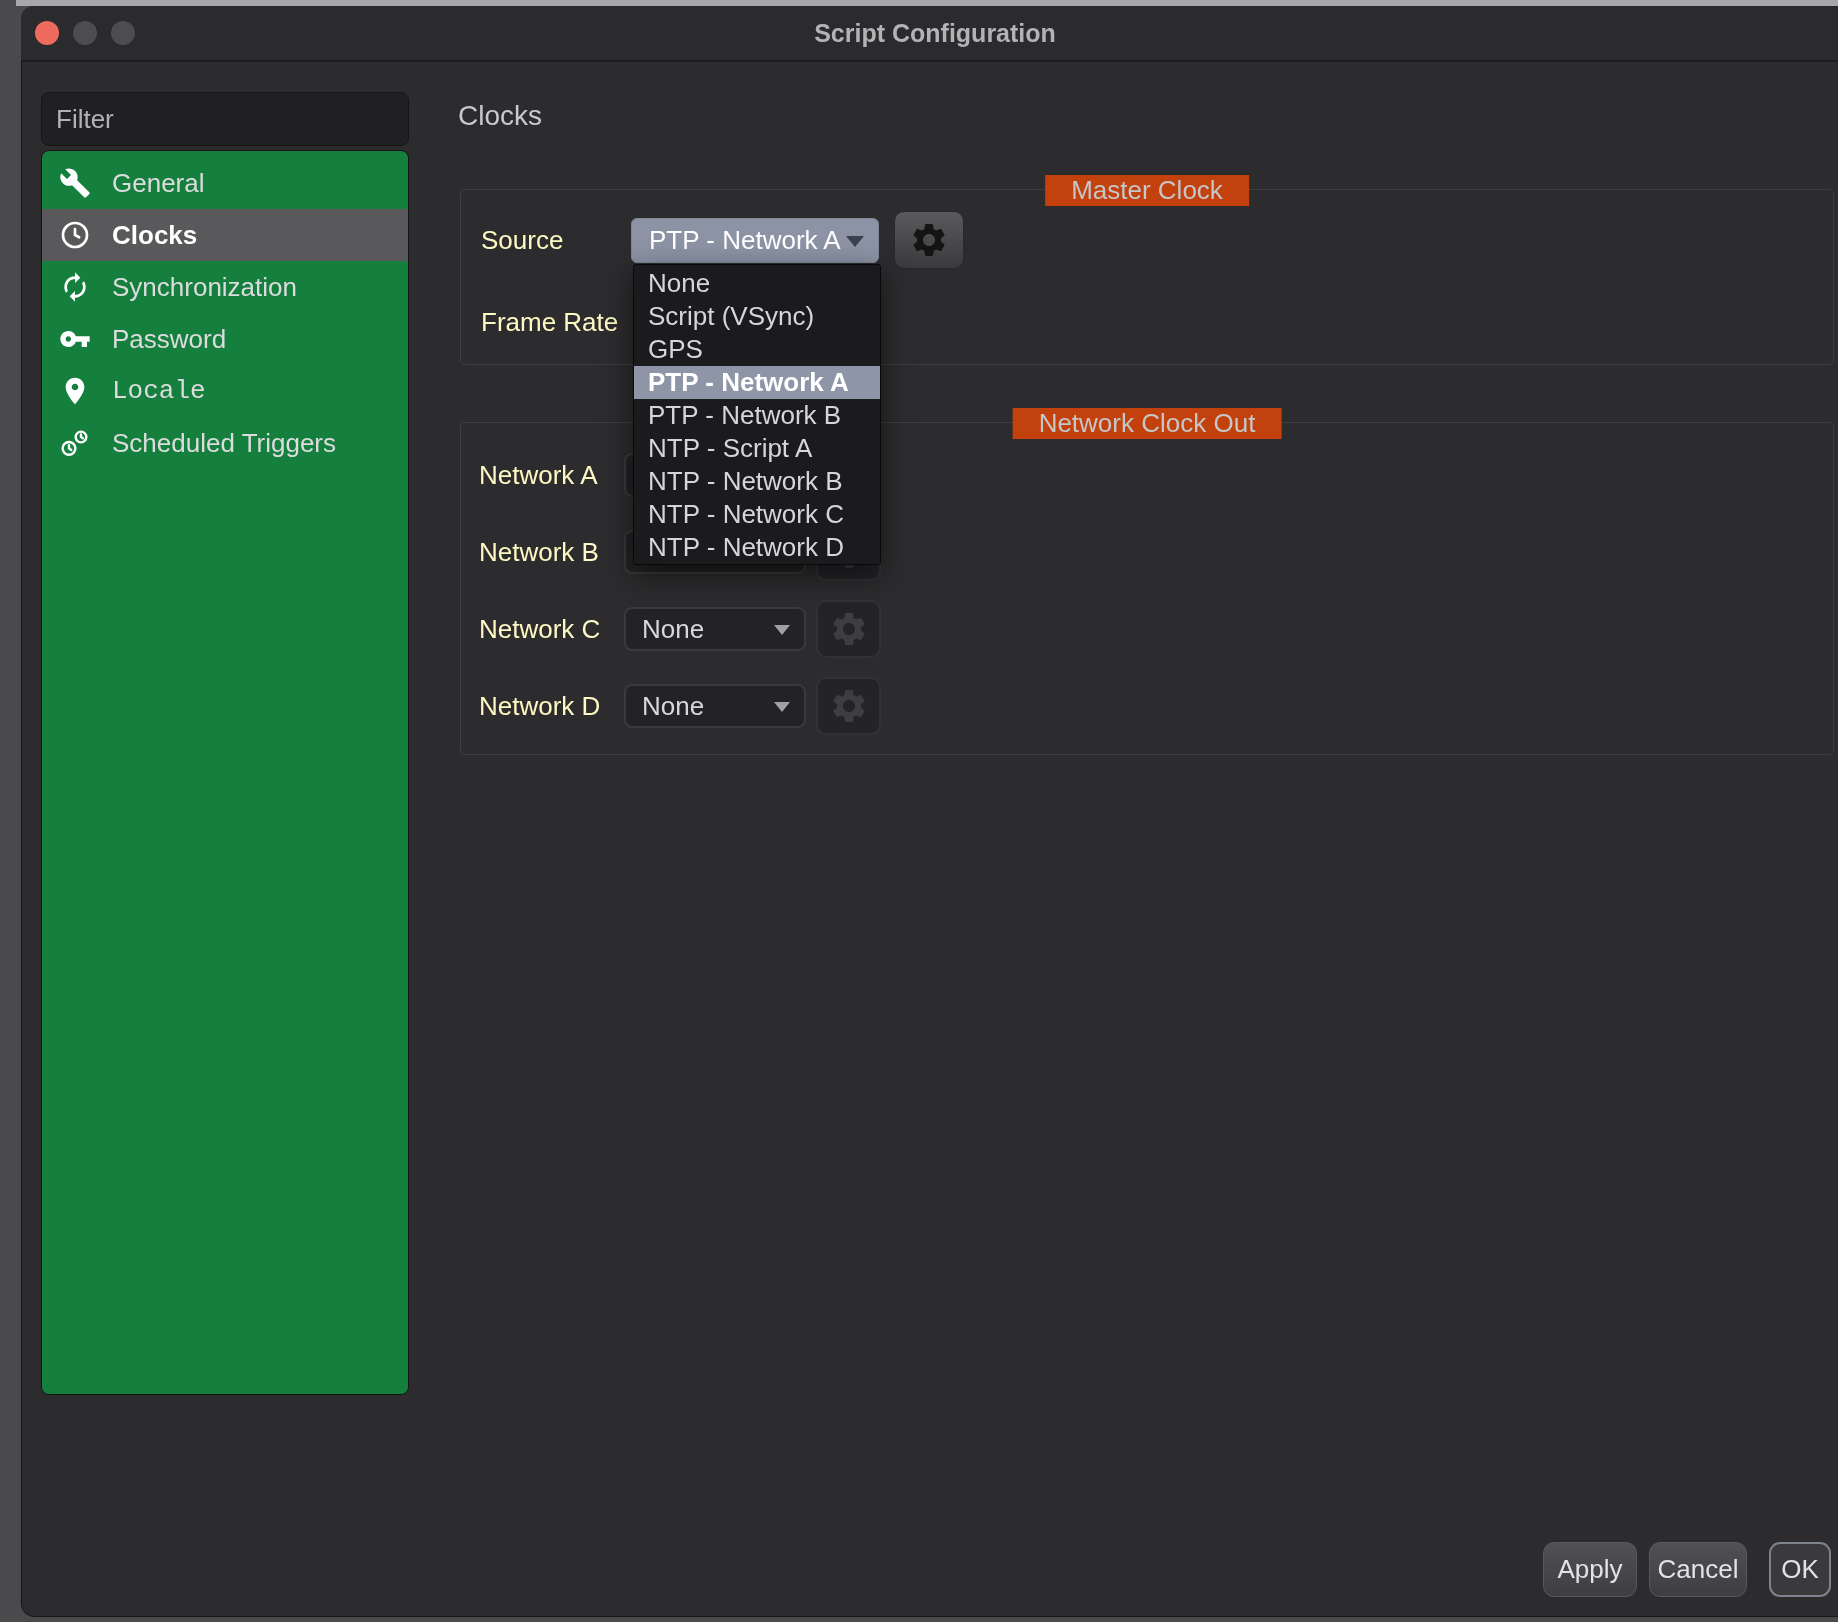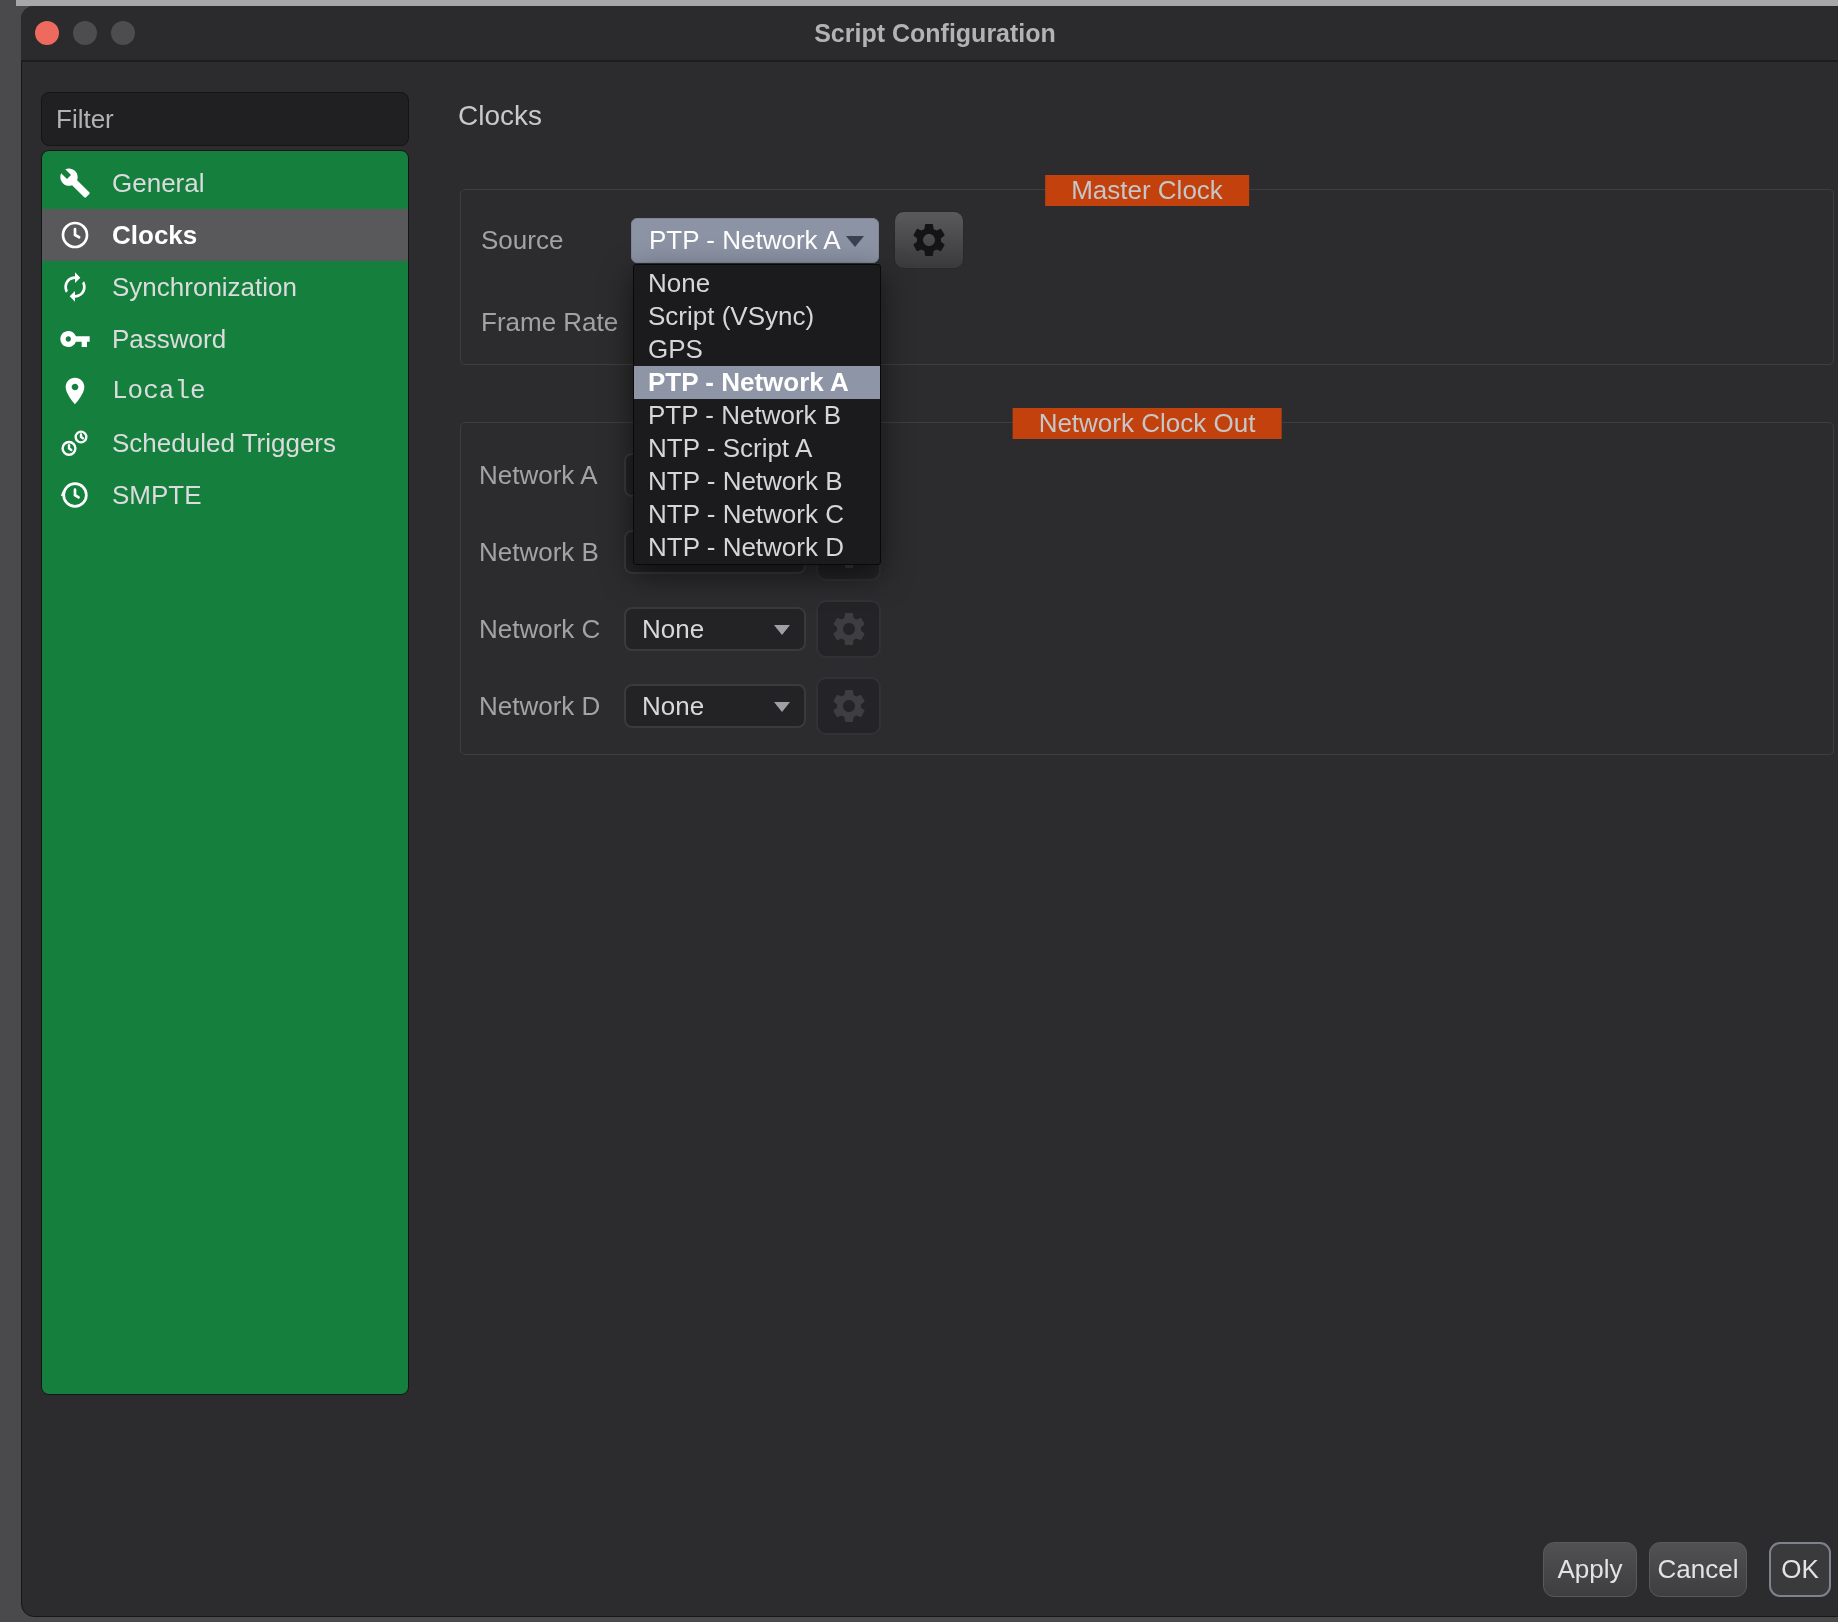--- a/index.html
+++ b/index.html
@@ -36,21 +36,21 @@
   .nav-item.selected .nav-label { color:#ffffff; font-weight:600; }
 
   
   .pane-heading { left:442px; top:100px; font-size:28px; color:#c9c9cb; }
   .group { border:1px solid #3e3e40; border-radius:5px; }
   .group-master { left:444px; top:189px; width:1374px; height:176px; }
   .group-nco    { left:444px; top:422px; width:1374px; height:333px; }
   .legend { position:absolute; top:-15px; left:50%; transform:translateX(-50%);
             background:#c2410c; padding:0 26px; font-size:26px; color:#c6c6c8; white-space:nowrap; }
 
-  .field-label { font-size:26px; color:#a3a3a3; line-height:28px; white-space:nowrap; }
+  .field-label { font-size:26px; color:#fef9c3; line-height:28px; white-space:nowrap; }
 
   .combo { background:#232325; border:2px solid #3a3a3c; border-radius:8px; color:#d8d8da;
            font-size:26px; display:flex; align-items:center; padding:0 16px; cursor:default; }
   .combo .arrow { position:absolute; right:14px; top:50%; margin-top:-4px; width:0; height:0;
                   border-left:8px solid transparent; border-right:8px solid transparent;
                   border-top:10px solid #9fa0a6; }
   .combo.open { background:#8b93a4; border:1px solid #7e8697; border-radius:6px; color:#ffffff; padding:0 17px; }
   .combo.open .arrow { border-left:9px solid transparent; border-right:9px solid transparent;
                        border-top:11px solid #3a414f; margin-top:-5px; }
 
@@ -136,30 +136,20 @@
     <div class="nav-item" style="top:266px;">
       <span class="nav-ico">
         <svg width="32" height="32" viewBox="0 0 24 24" fill="none" stroke="#ffffff" stroke-width="1.8">
             <circle cx="7.5" cy="16" r="4.8"></circle>
             <path d="M7.5 13.6V16l1.7 1.2" stroke-linecap="round"></path>
             <circle cx="16.5" cy="7.5" r="4"></circle>
             <path d="M16.5 5.6v1.9l1.4 1" stroke-linecap="round"></path>
           </svg>
       </span>
       <span class="nav-label">Scheduled Triggers</span>
-    </div>
-    <div class="nav-item" style="top:318px;">
-      <span class="nav-ico">
-        <svg width="32" height="32" viewBox="0 0 24 24" fill="none" stroke="#ffffff" stroke-width="2">
-            <circle cx="12" cy="12" r="8.5"></circle>
-            <path d="M12 8v4.2l2.7 1.6" stroke-linecap="round"></path>
-            <path d="M2.6 9.2l-1.2 3.6 3.4-.6z" fill="#ffffff" stroke="none"></path>
-          </svg>
-      </span>
-      <span class="nav-label">SMPTE</span>
     </div>
   </div>
 
   <div class="abs pane-heading">Clocks</div>
 
   <div class="abs group group-master">
     <span class="legend">Master Clock</span>
   </div>
   <div class="abs field-label" style="left:465px; top:226px;">Source</div>
   <div class="abs combo open" style="left:615px; top:218px; width:248px; height:45px;">

